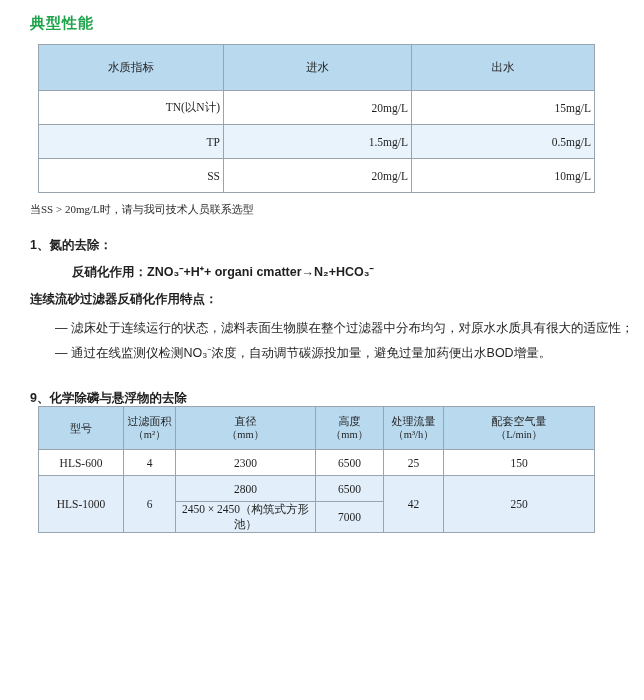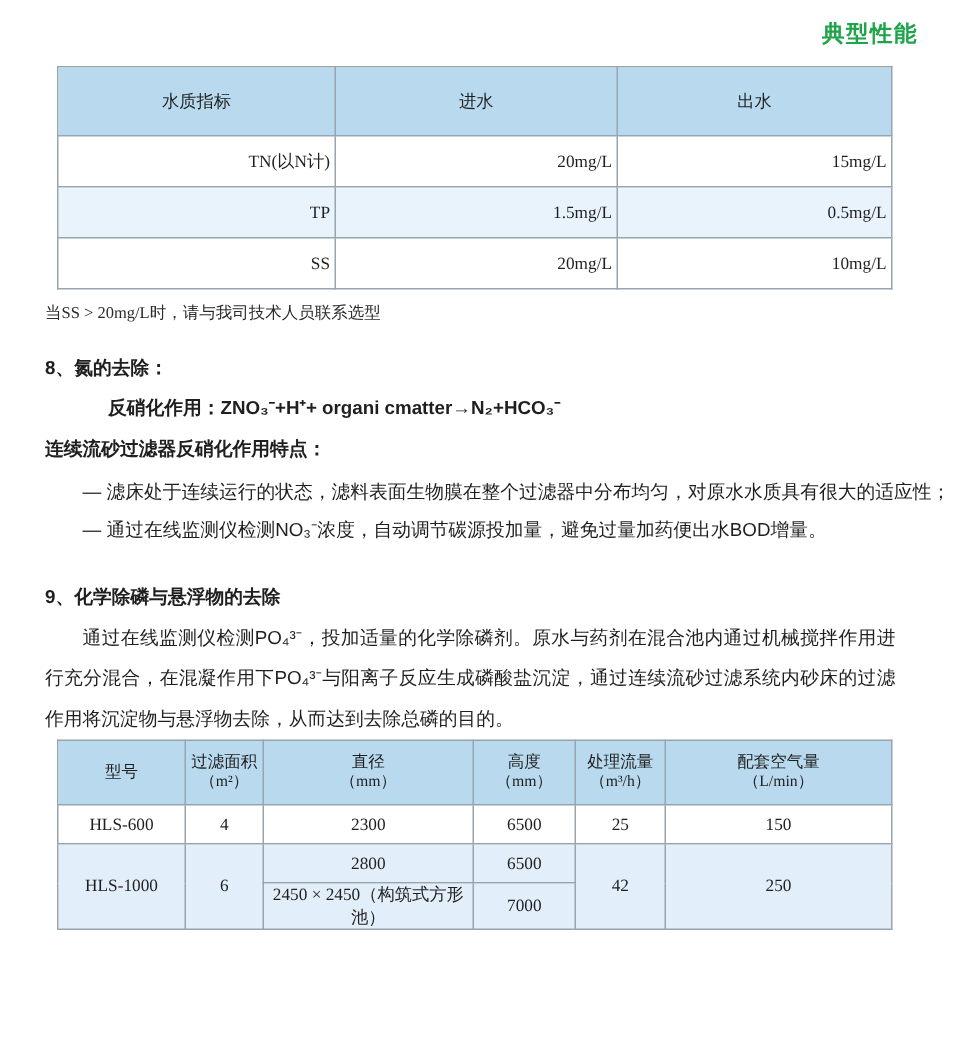--- a/index.html
+++ b/index.html
@@ -12,21 +12,21 @@
     --text-main:#1f1f1f;
   }
   html,body{margin:0;padding:0;}
   body{
     width:644px;height:700px;overflow:hidden;background:#ffffff;
     font-family:"Liberation Sans", sans-serif;color:var(--text-main);
   }
   .page{padding:14px 32px 0 30px;box-sizing:border-box;width:644px;height:700px;}
   .green-title{
     color:var(--heading-green);font-size:15px;font-weight:700;
-    letter-spacing:1px;margin:0 0 12px 0;line-height:18px;text-align:right;
+    letter-spacing:1px;margin:0 0 12px 0;line-height:18px;
   }
   
   table.tbl{
     border-collapse:collapse;table-layout:fixed;width:556px;margin-left:8px;
     font-family:"Liberation Serif", serif;font-size:11.5px;color:var(--text-main);
     border:1.5px solid var(--border-dark);
   }
   table.tbl th, table.tbl td{
     border:1px solid var(--border-light);
     text-align:center;vertical-align:middle;font-weight:400;padding:0 3px;
@@ -95,31 +95,30 @@
       <tr>
         <td>SS</td>
         <td>20mg/L</td>
         <td>10mg/L</td>
       </tr>
     </tbody>
   </table>
 
   <p class="note">当SS &gt; 20mg/L时，请与我司技术人员联系选型</p>
 
-  <p class="bold-line t-item1">8、氮的去除：</p>
+  <p class="bold-line t-item1">1、氮的去除：</p>
   <p class="bold-line t-formula">反硝化作用：ZNO₃⁻+H⁺+ organi cmatter→N₂+HCO₃⁻</p>
   <p class="bold-line t-feature">连续流砂过滤器反硝化作用特点：</p>
 
   <div class="bullets">
     <p class="bullet">— 滤床处于连续运行的状态，滤料表面生物膜在整个过滤器中分布均匀，对原水水质具有很大的适应性；</p>
     <p class="bullet">— 通过在线监测仪检测NO₃⁻浓度，自动调节碳源投加量，避免过量加药便出水BOD增量。</p>
   </div>
 
   <p class="bold-line t-item2">9、化学除磷与悬浮物的去除</p>
-  <p class="para">通过在线监测仪检测PO₄³⁻，投加适量的化学除磷剂。原水与药剂在混合池内通过机械搅拌作用进行充分混合，在混凝作用下PO₄³⁻与阳离子反应生成磷酸盐沉淀，通过连续流砂过滤系统内砂床的过滤作用将沉淀物与悬浮物去除，从而达到去除总磷的目的。</p>
 
 
   <table class="tbl tbl2">
     <colgroup>
       <col style="width:85px">
         <col style="width:52px">
         <col style="width:140px">
       <col style="width:68px">
         <col style="width:60px">
         <col style="width:151px">

